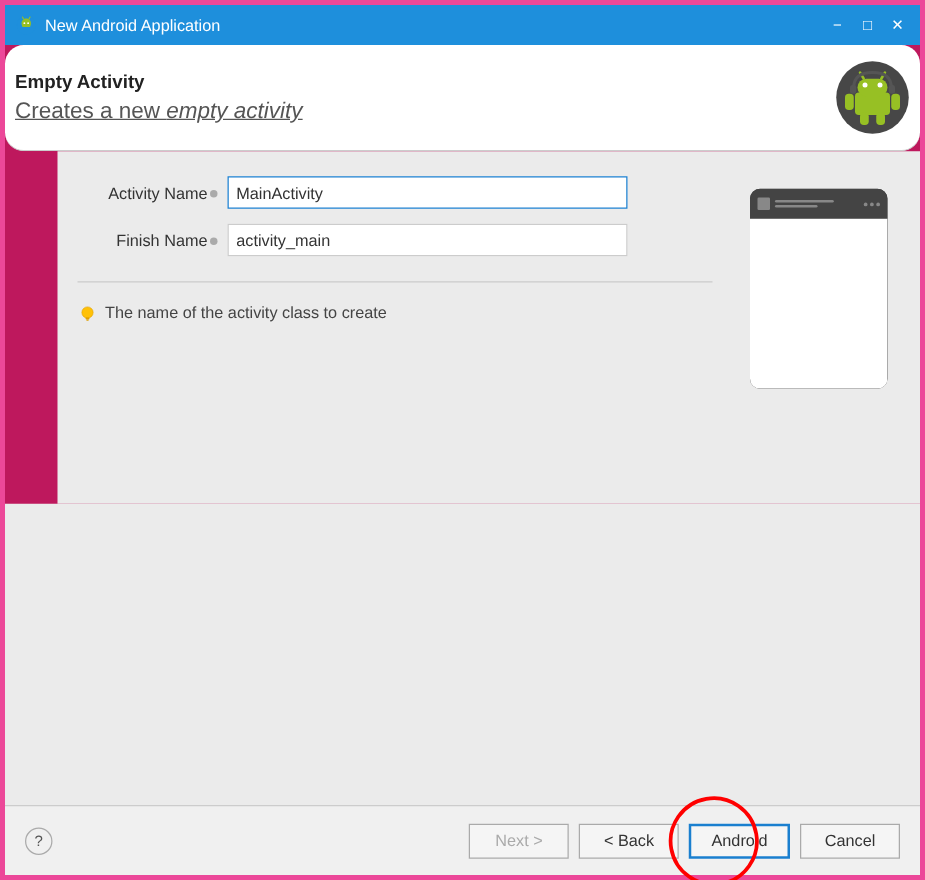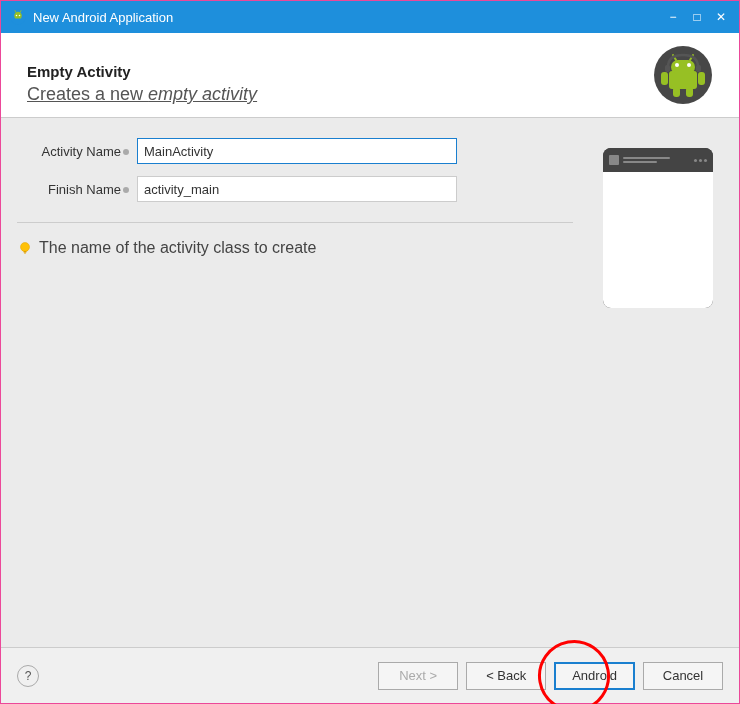--- a/index.html
+++ b/index.html
@@ -16,21 +16,21 @@
       align-items: center;
       width: 740px;
       height: 704px;
       overflow: hidden;
     }
 
     .window {
       width: 740px;
       height: 704px;
       background: #be185d;
-      border: 1px solid #ec4899;
+      border: 4px solid #ec4899;
       display: flex;
       flex-direction: column;
     }
 
     .title-bar {
       background: #1e8fdc;
       height: 32px;
       display: flex;
       align-items: center;
       padding: 0 8px;
@@ -63,25 +63,26 @@
       color: white;
       font-size: 12px;
       cursor: pointer;
       display: flex;
       align-items: center;
       justify-content: center;
     }
 
     .header-section {
       background: white;
-      padding: 12px 26px;
+      padding: 12px 8px;
       border-bottom: 1px solid #ccc;
       display: flex;
-      align-items: flex-end;
+      align-items: center;
       justify-content: space-between;
+      border-radius: 15px;
     }
 
     .header-text {
       display: flex;
       flex-direction: column;
     }
 
     .header-title {
       font-size: 15px;
       font-weight: bold;
@@ -105,20 +106,21 @@
       flex-shrink: 0;
     }
 
     .main-section {
       flex: 1;
       background: #ebebeb;
       display: flex;
       flex-direction: row;
       padding: 20px 16px;
       gap: 20px;
+      margin-left: 42px;
     }
 
     .form-area {
       flex: 1;
       display: flex;
       flex-direction: column;
       gap: 0;
     }
 
     .phone-preview {
@@ -242,21 +244,21 @@
     }
 
     .info-icon {
       width: 16px;
       height: 16px;
       flex-shrink: 0;
       margin-top: 1px;
     }
 
     .info-text {
-      font-size: 16px;
+      font-size: 13px;
       color: #444;
     }
 
     .footer-section {
       background: #f0f0f0;
       border-top: 1px solid #ccc;
       height: 56px;
       display: flex;
       align-items: center;
       justify-content: space-between;

